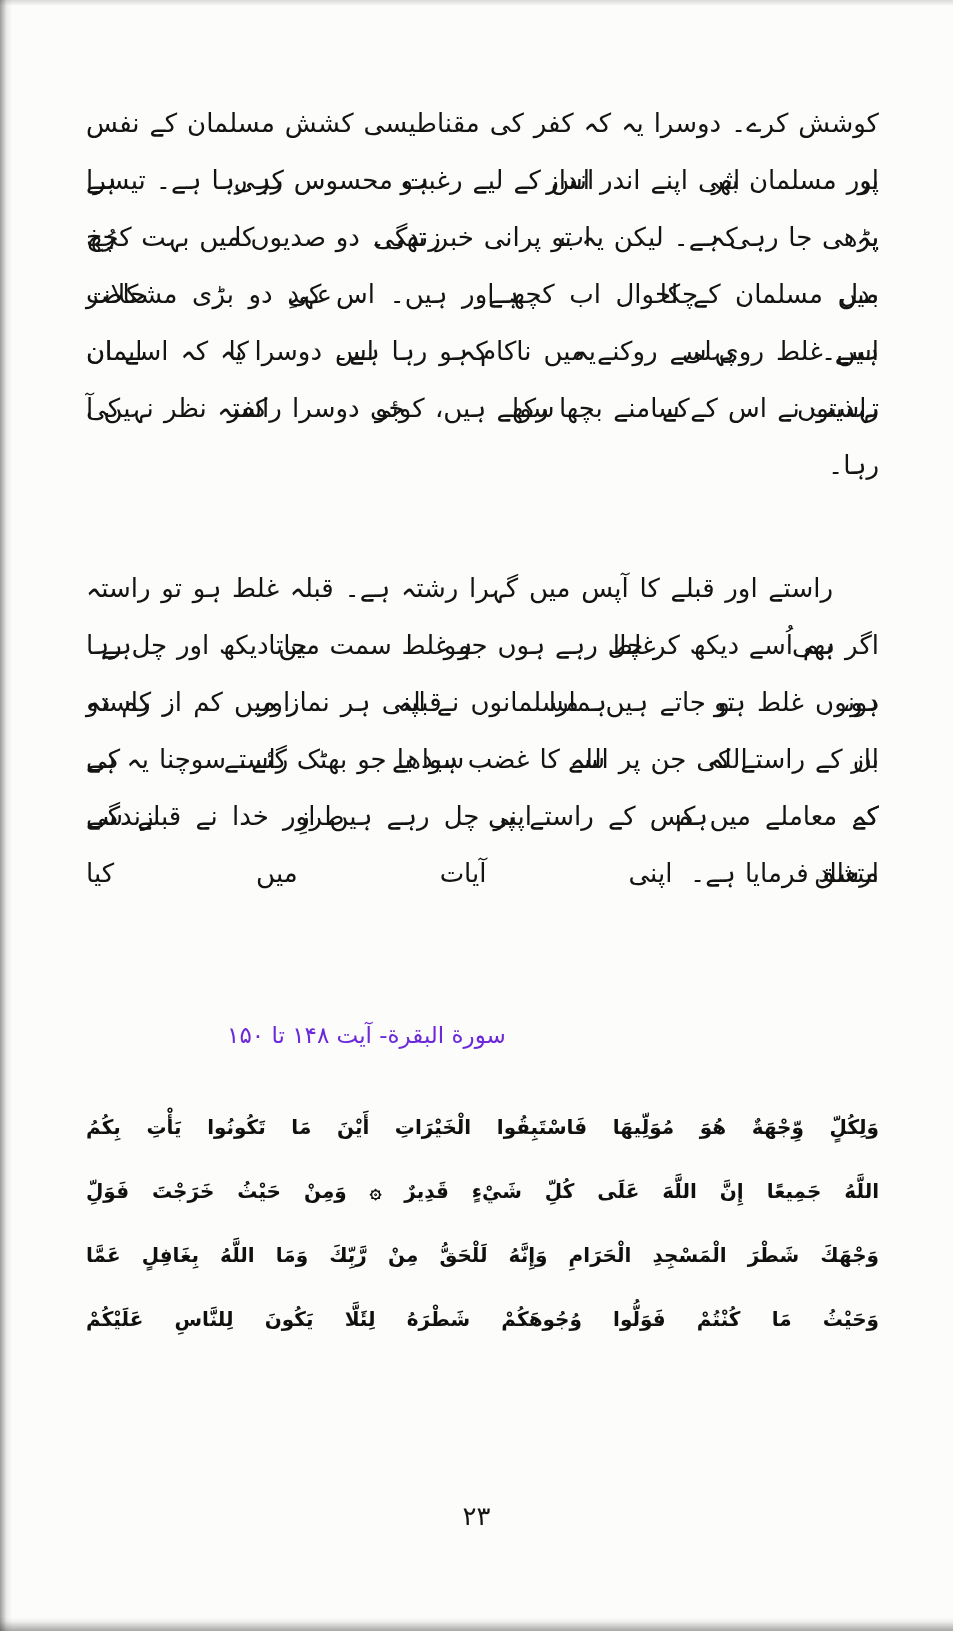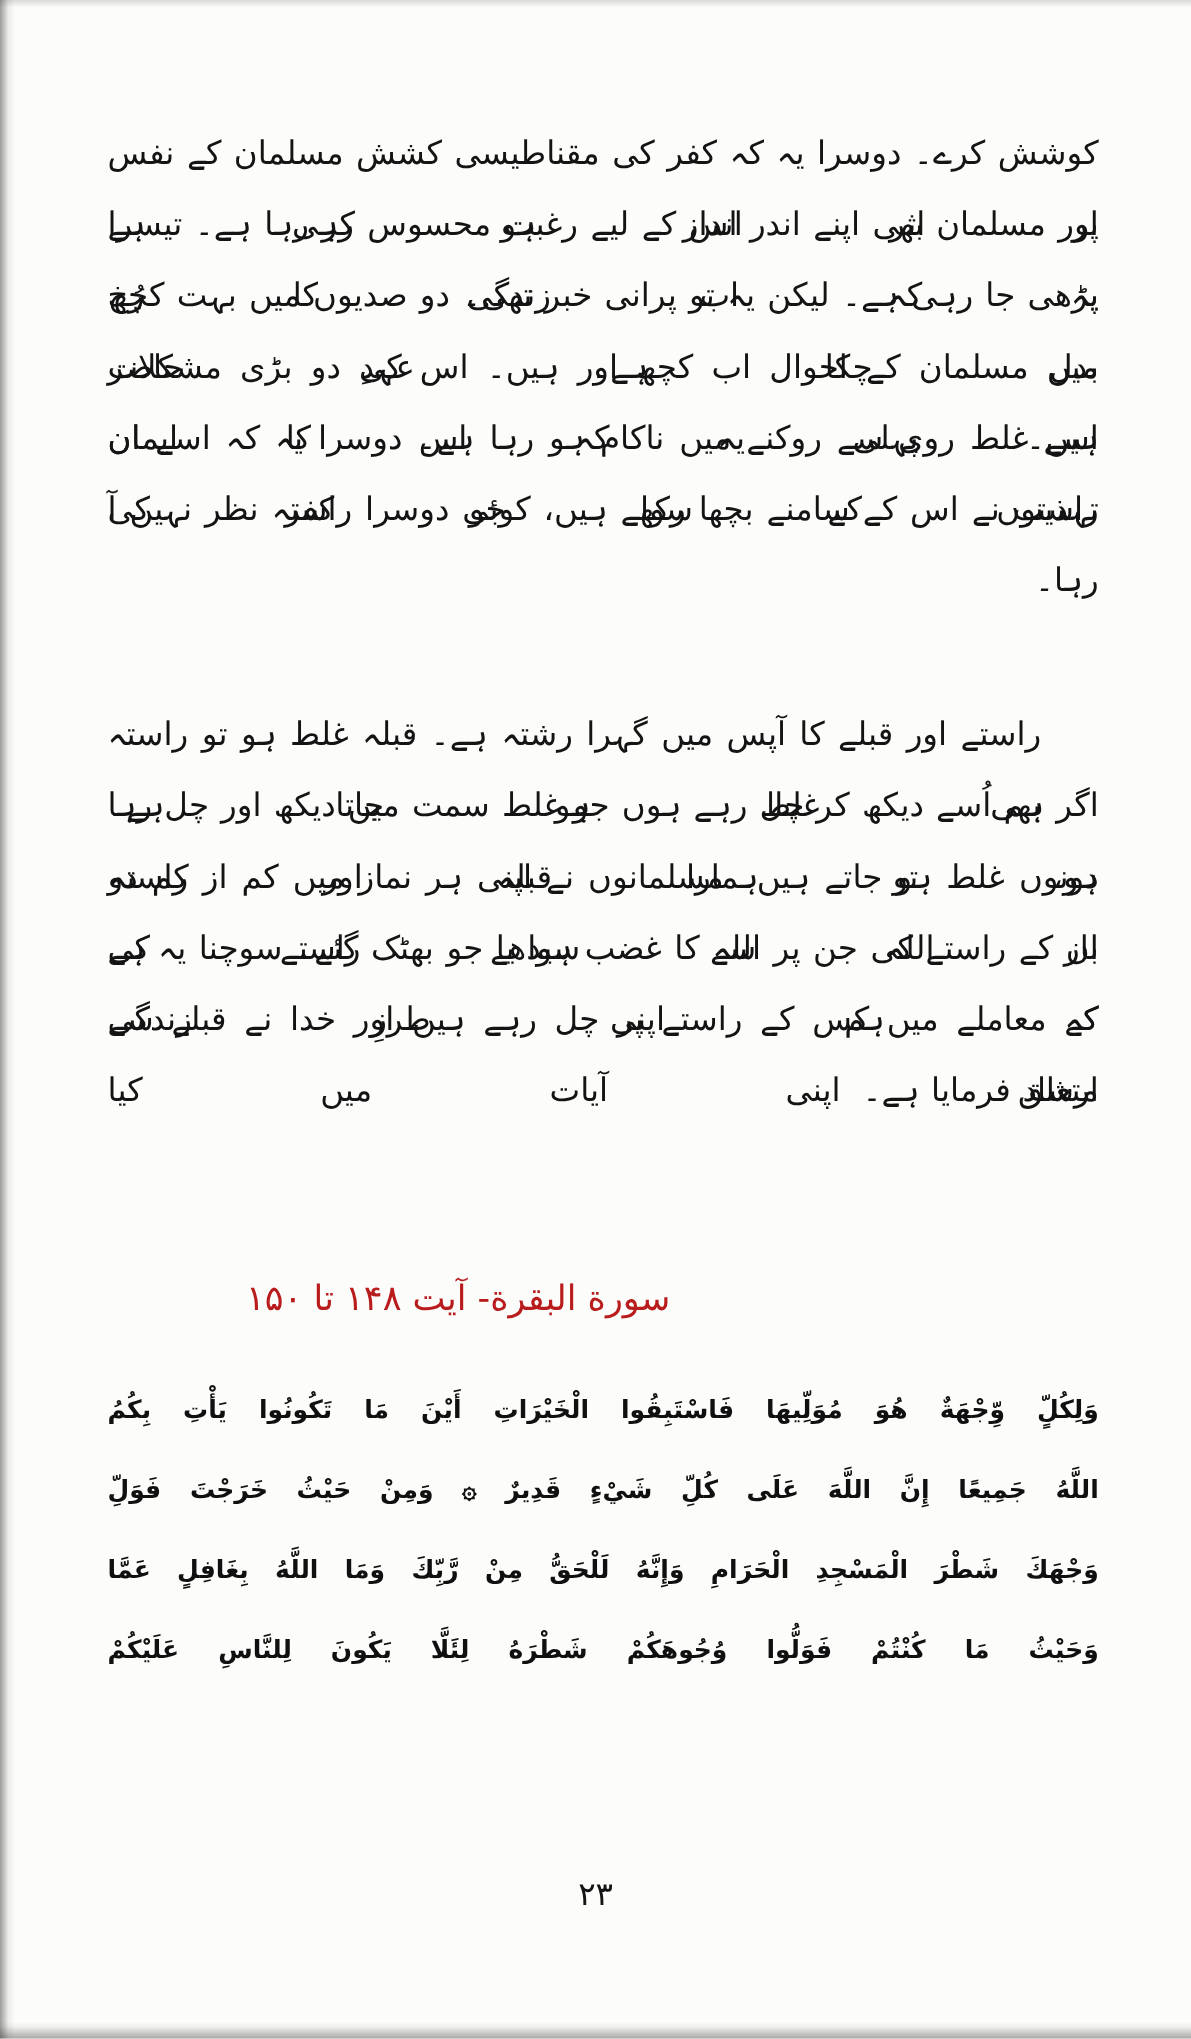--- a/index.html
+++ b/index.html
@@ -65,22 +65,22 @@
   .heading-wrap {
     position: absolute;
     left: 0;
     right: 0;
     top: 1022px;
     text-align: center;
   }
   .heading {
     display: inline-block;
     transform: translateX(-110px); 
-    font-size: 28px;
-    color: #b91c1c;
+    font-size: 23px;
+    color: #6d28d9;
   }
   .aline {
     font-size: 20px;
     font-weight: bold;
     line-height: 64px;
     height: 64px;
     text-align: justify;
     text-align-last: justify;
     word-spacing: 2px;
     color: #101010;

